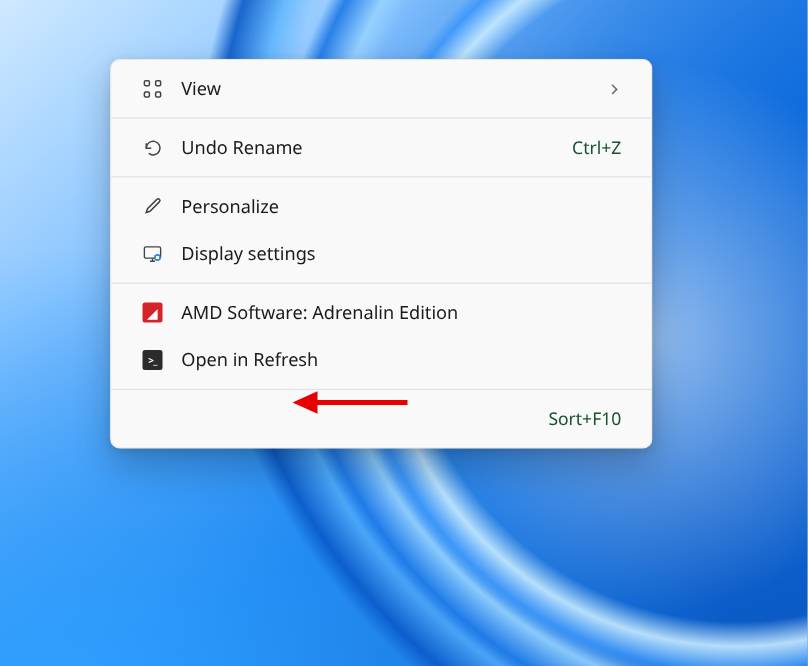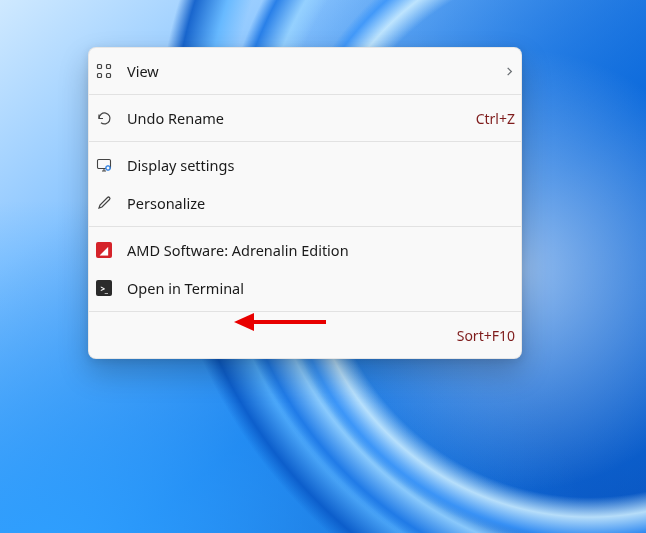--- a/index.html
+++ b/index.html
@@ -27,29 +27,29 @@
 
     .menu {
       position:absolute; left:88px; top:47px; width:434px;
       background:#f9f9f9; border:1px solid rgba(0,0,0,.07);
       border-radius:8px;
       box-shadow:0 14px 30px rgba(0,0,0,.22), 0 2px 8px rgba(0,0,0,.1);
       padding:4px 0;
     }
     .item {
       display:flex; align-items:center; height:38px;
-      padding:0 6px; cursor:default;
+      padding:0 24px; cursor:default;
     }
     .icon { width:18px; height:18px; flex:0 0 18px; margin-right:14px;
             display:flex; align-items:center; justify-content:center;
             color:#444; }
     .icon svg { width:16px; height:16px; display:block; }
     .label { font-size:14.5px; color:#1b1b1b; flex:0 0 auto; }
     .spacer { flex:1 1 auto; }
-    .shortcut { font-size:14px; color:#7f1d1d; }
+    .shortcut { font-size:14px; color:#14532d; }
     .chev { flex:0 0 auto; color:#6b6f73; display:flex; align-items:center; }
     .chev svg { width:11px; height:11px; }
     .sep { height:1px; background:rgba(0,0,0,.09); margin:4px 0; }
     .amd { width:16px;height:16px;background:#d5232a;color:#fff;
            font-size:10px;font-weight:700;display:flex;align-items:center;
            justify-content:center;border-radius:2px;line-height:1; }
     .term { width:16px;height:16px;background:#2b2b2b;color:#fff;
            font-size:8px;font-weight:700;display:flex;align-items:center;
            justify-content:center;border-radius:2px;letter-spacing:-.5px; }
 
@@ -96,56 +96,56 @@
     <span class="label">Undo Rename</span>
     <span class="spacer"></span>
     <span class="shortcut">Ctrl+Z</span>
   </div>
 
 
   <div class="sep"></div>
 
   <div class="item">
     <span class="icon">
+      <svg viewBox="0 0 16 16" fill="none" stroke="currentColor" stroke-width="1.2">
+        <path d="M3 13l1-3 7.5-7.5a1.4 1.4 0 0 1 2 2L6 12l-3 1z"></path>
+      </svg>
+    </span>
+    <span class="label">Personalize</span>
+    <span class="spacer"></span>
+  </div>
+
+  <div class="item">
+    <span class="icon">
       <svg viewBox="0 0 16 16" fill="none" stroke="currentColor" stroke-width="1.1">
         <rect x="1.5" y="2.5" width="13" height="9" rx="1.2"></rect>
           <path d="M6 14h4M8 11.5V14"></path>
         <circle cx="12" cy="11" r="2.2" fill="#f9f9f9" stroke="#2a7de1"></circle>
         <path d="M12 9.7v-0.9M12 13.2v-0.9M13.3 11h0.9M9.8 11h0.9" stroke="#2a7de1"></path>
       </svg>
     </span>
     <span class="label">Display settings</span>
-    <span class="spacer"></span>
-  </div>
-
-  <div class="item">
-    <span class="icon">
-      <svg viewBox="0 0 16 16" fill="none" stroke="currentColor" stroke-width="1.2">
-        <path d="M3 13l1-3 7.5-7.5a1.4 1.4 0 0 1 2 2L6 12l-3 1z"></path>
-      </svg>
-    </span>
-    <span class="label">Personalize</span>
     <span class="spacer"></span>
   </div>
 
   <div class="sep"></div>
 
   <div class="item">
     <span class="icon">
         <span class="amd">◢</span>
       </span>
     <span class="label">AMD Software: Adrenalin Edition</span>
     <span class="spacer"></span>
   </div>
 
   <div class="item">
     <span class="icon">
         <span class="term">&gt;_</span>
       </span>
-    <span class="label">Open in Terminal</span>
+    <span class="label">Open in Refresh</span>
     <span class="spacer"></span>
   </div>
 
   <div class="sep"></div>
 
   <div class="item">
     <span class="icon"></span>
     <span class="spacer"></span>
     <span class="shortcut">Sort+F10</span>
   </div>

